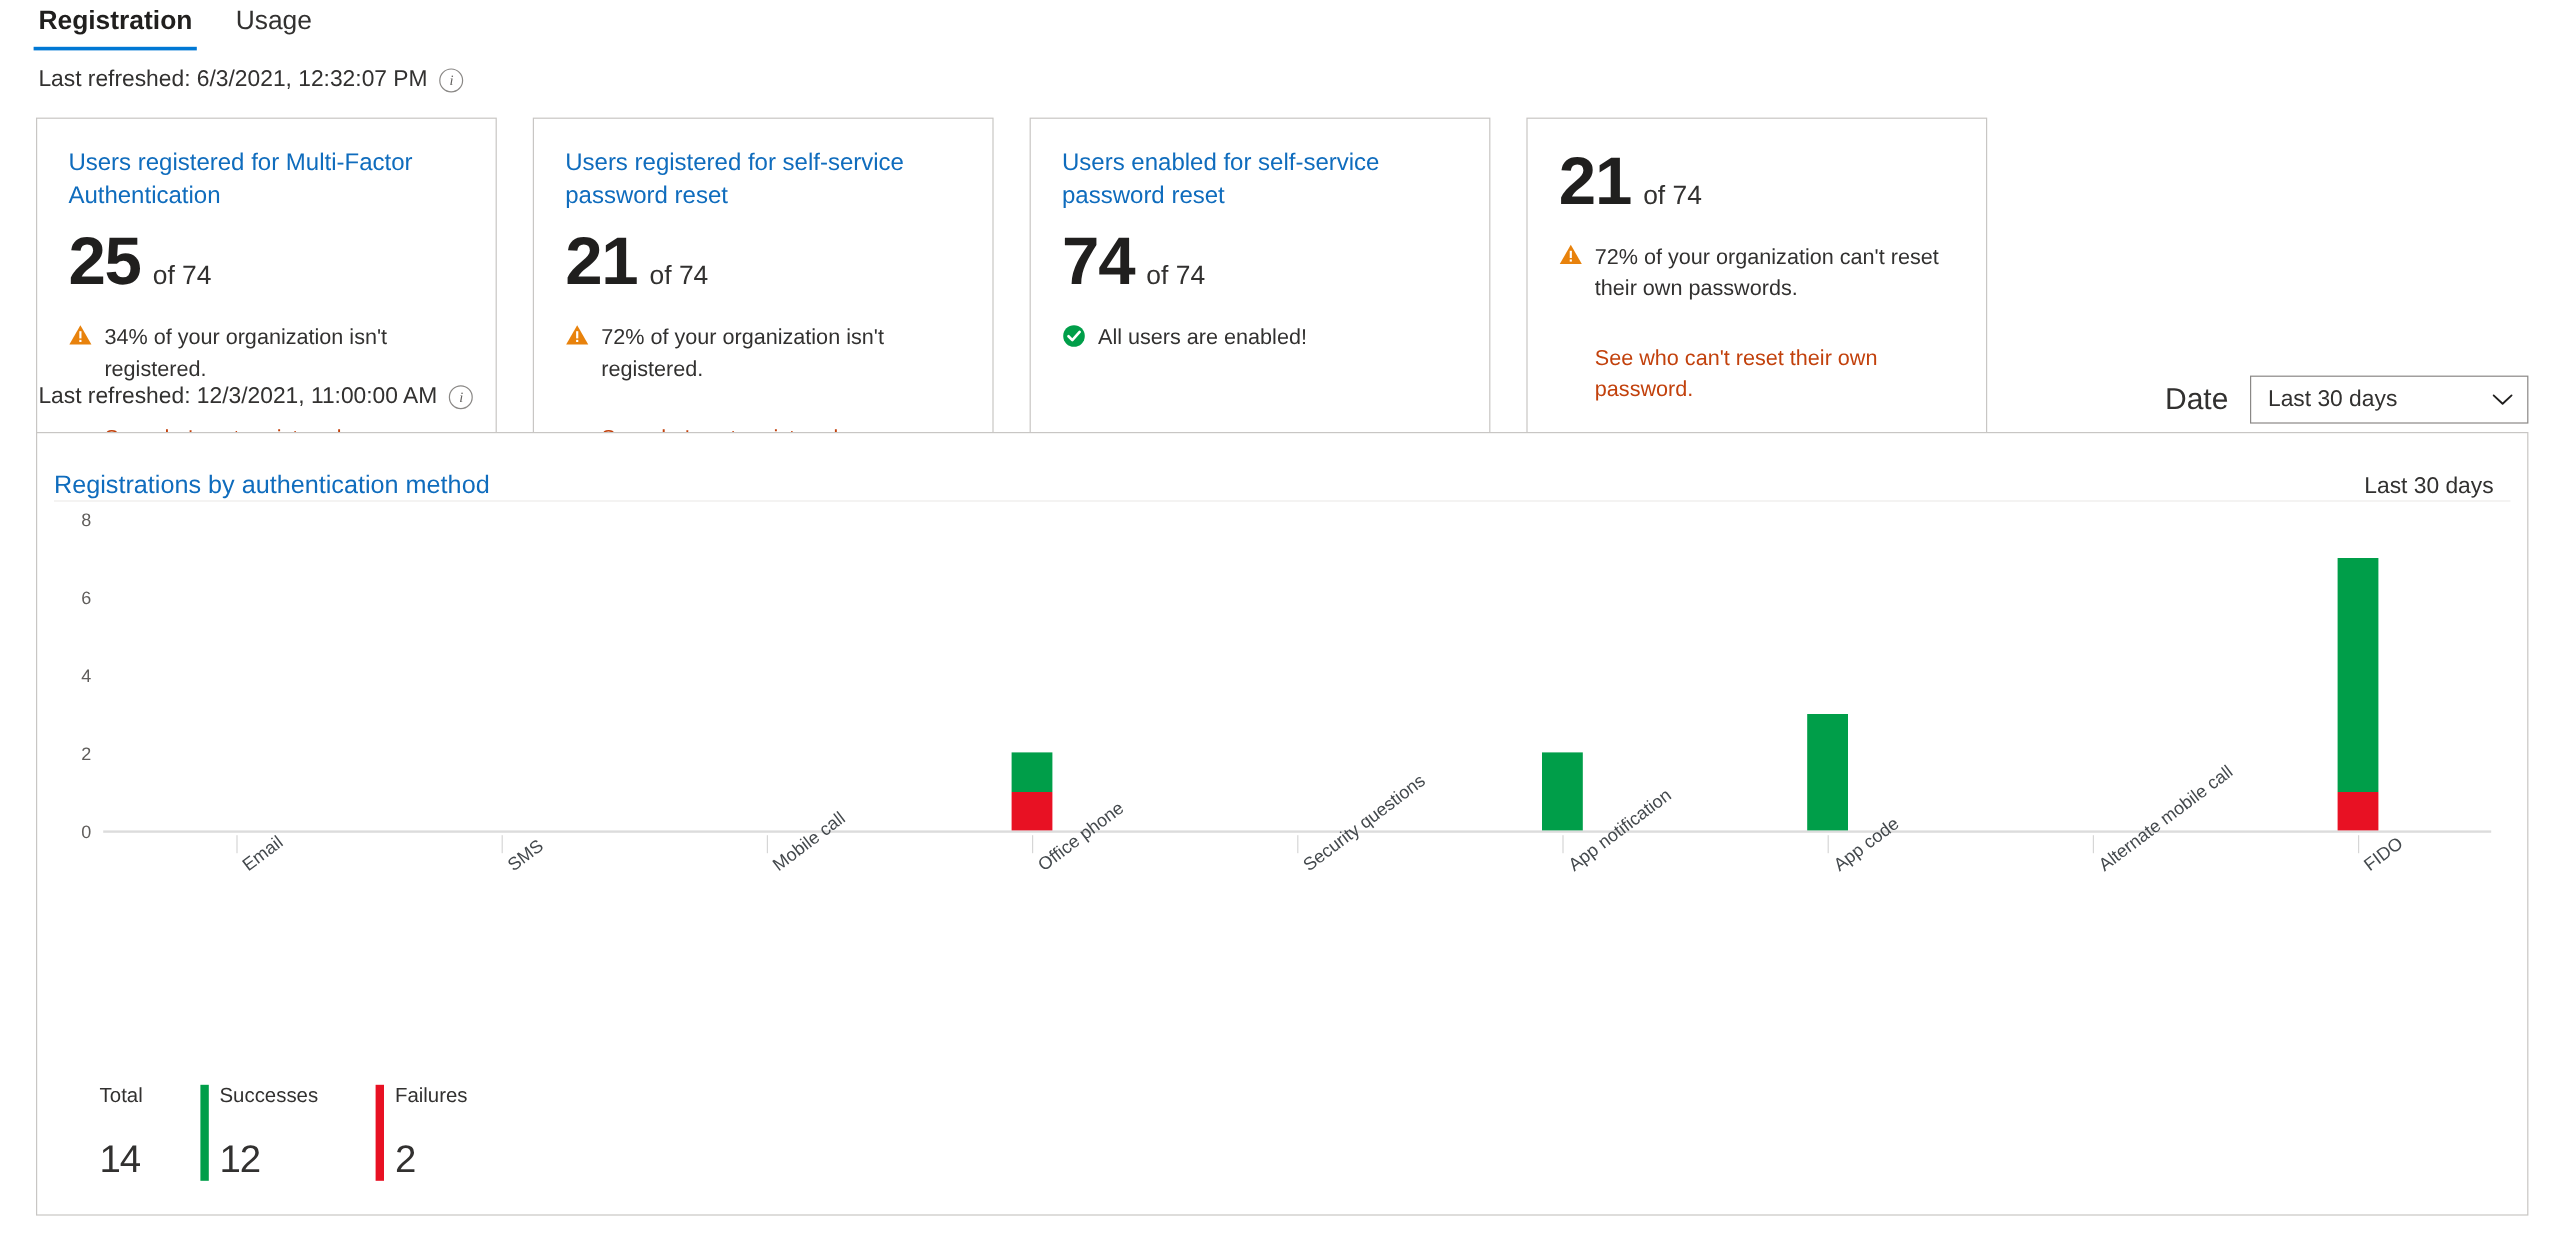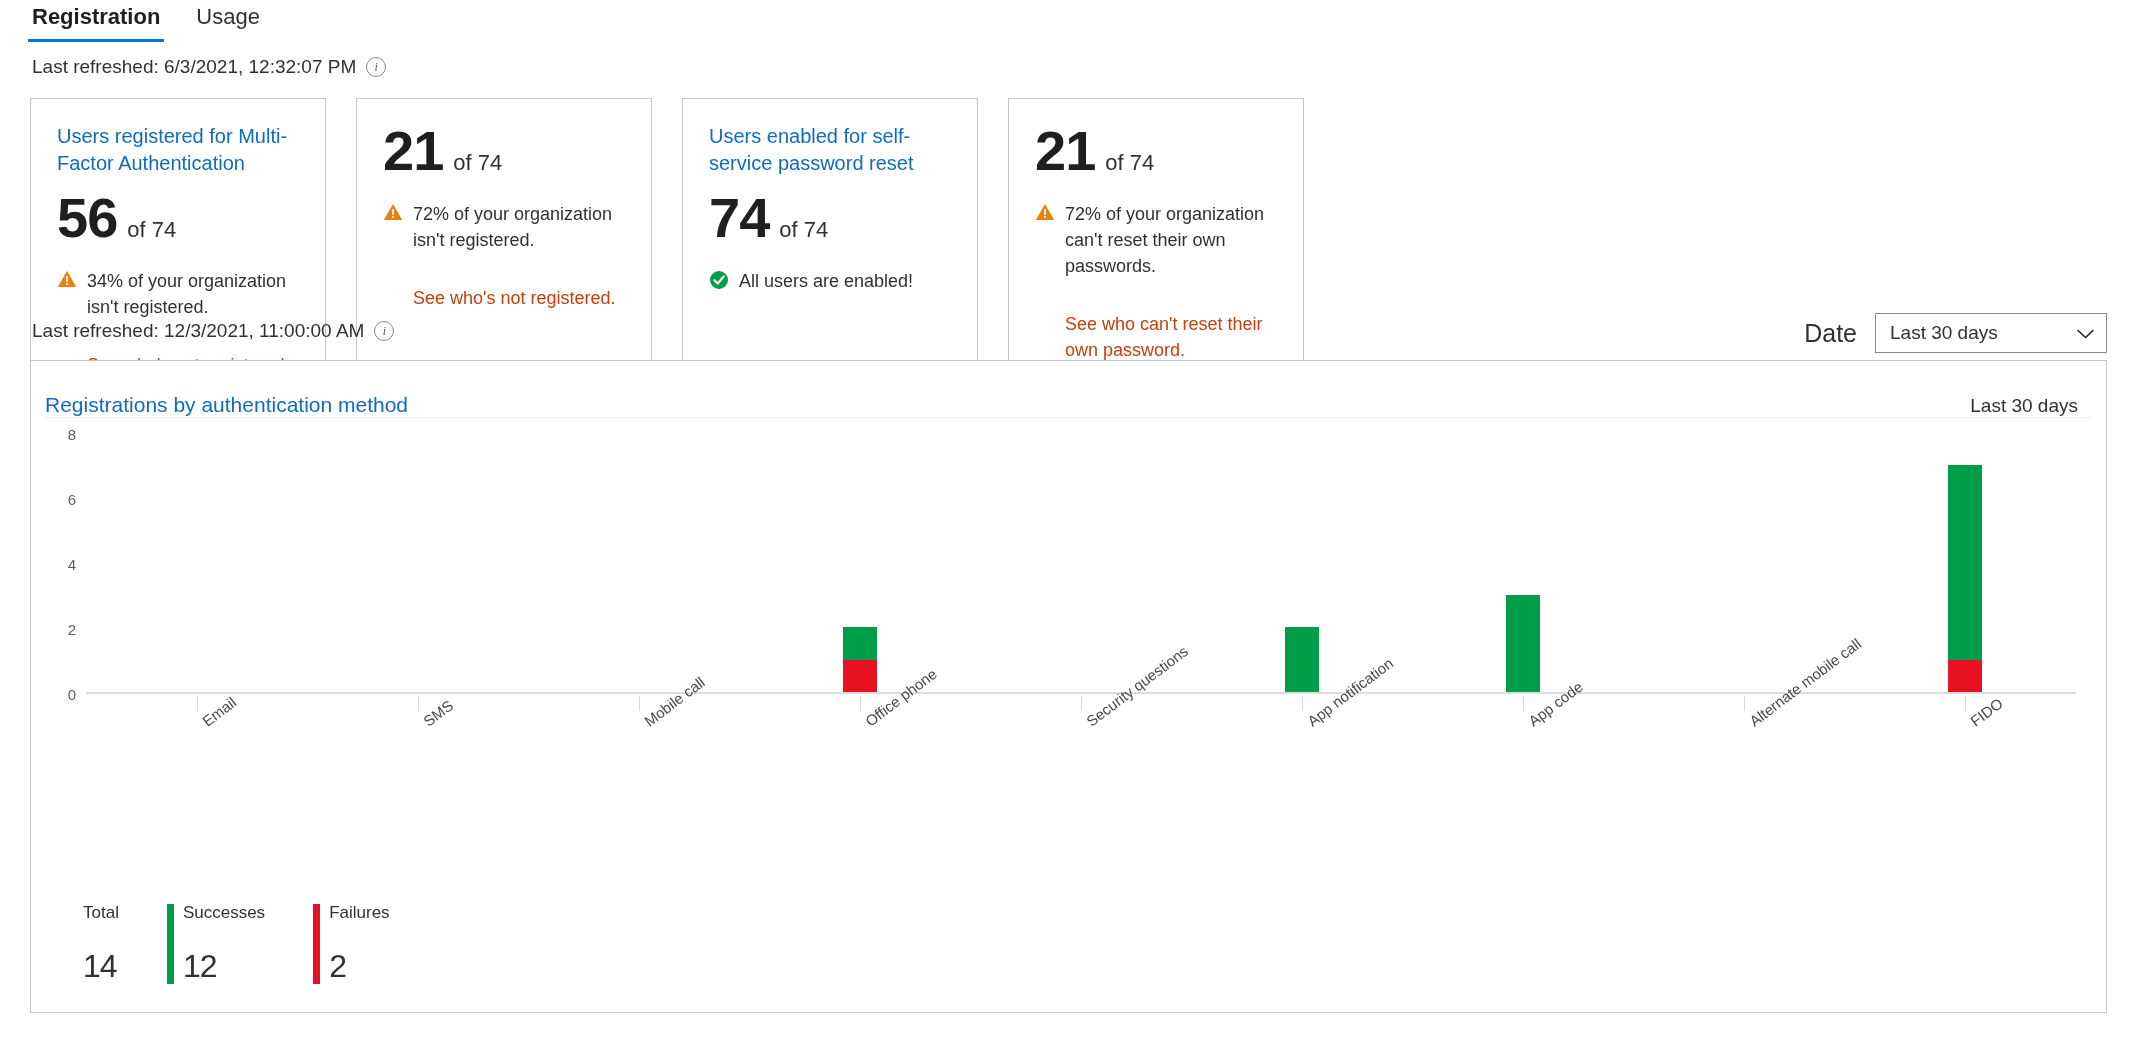--- a/index.html
+++ b/index.html
@@ -77,21 +77,21 @@
 
   
   .cards {
     position: absolute;
     left: 30px;
     top: 98px;
     display: flex;
     gap: 30px;
   }
   .card {
-    width: 296px;
+    width: 384px;
     height: 300px;
     border: 1px solid #c8c6c4;
     box-sizing: border-box;
     padding: 24px 26px 0 26px;
     background: #fff;
   }
   .card-title {
     color: #0f6cbd;
     font-size: 20px;
     line-height: 1.33;
@@ -324,39 +324,40 @@
 <div class="refresh-line" id="refresh-top">
   <span class="ts">Last refreshed: 6/3/2021, 12:32:07 PM</span>
   <span class="info-icon">i</span>
 </div>
 
 <div class="cards">
 
   <div class="card">
     <div class="card-title">Users registered for Multi-Factor Authentication</div>
     <div class="card-stat">
-      <span class="big">56</span>
+      <span class="big">25</span>
       <span class="of">of 74</span>
     </div>
     <div class="card-note">
       <span class="glyph">
         <svg class="warn-ico" viewBox="0 0 20 18" aria-hidden="true">
           <path d="M10 1 L19.2 17 L0.8 17 Z" fill="#e8820c"></path>
           <rect x="9.1" y="6" width="1.8" height="6" fill="#ffffff"></rect>
           <rect x="9.1" y="13.2" width="1.8" height="1.8" fill="#ffffff"></rect>
         </svg>
       </span>
       <span class="note-body">
         <span>34% of your organization isn't registered.</span>
         <span class="card-link">See who's not registered.</span>
       </span>
     </div>
   </div>
 
   <div class="card">
+    <div class="card-title">Users registered for self-service password reset</div>
     <div class="card-stat">
       <span class="big">21</span>
       <span class="of">of 74</span>
     </div>
     <div class="card-note">
       <span class="glyph">
         <svg class="warn-ico" viewBox="0 0 20 18" aria-hidden="true">
           <path d="M10 1 L19.2 17 L0.8 17 Z" fill="#e8820c"></path>
           <rect x="9.1" y="6" width="1.8" height="6" fill="#ffffff"></rect>
           <rect x="9.1" y="13.2" width="1.8" height="1.8" fill="#ffffff"></rect>

